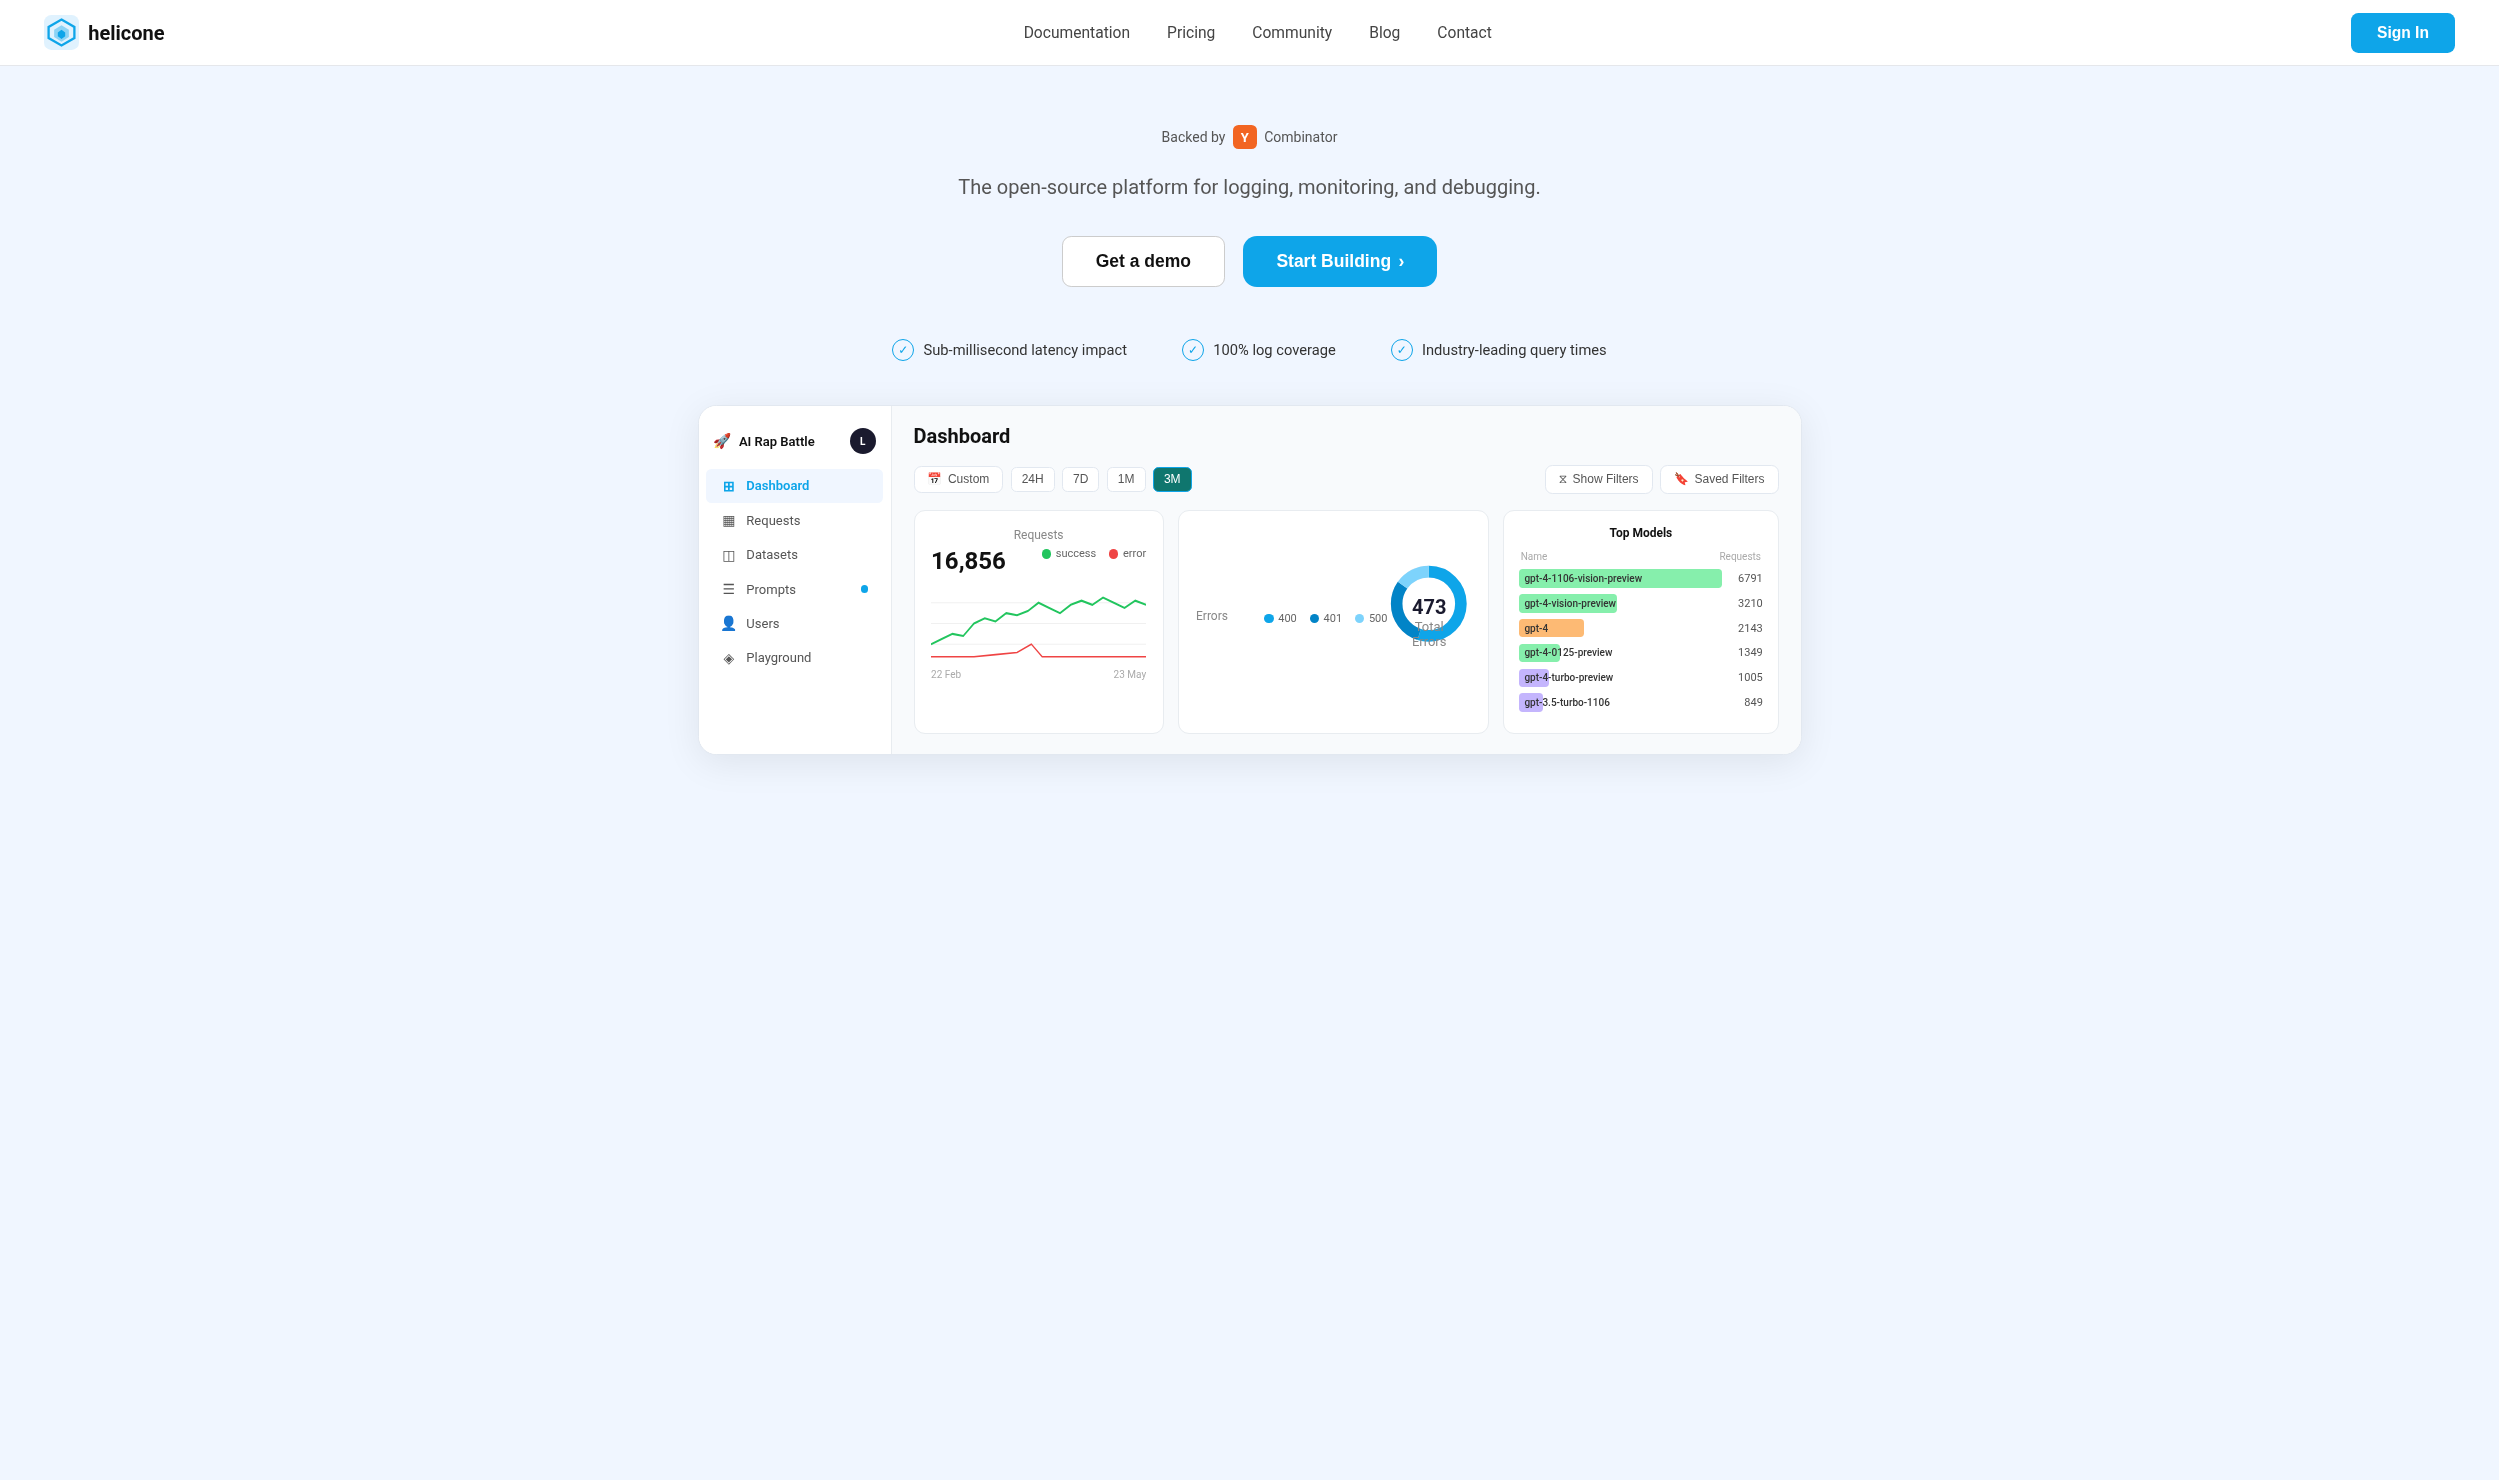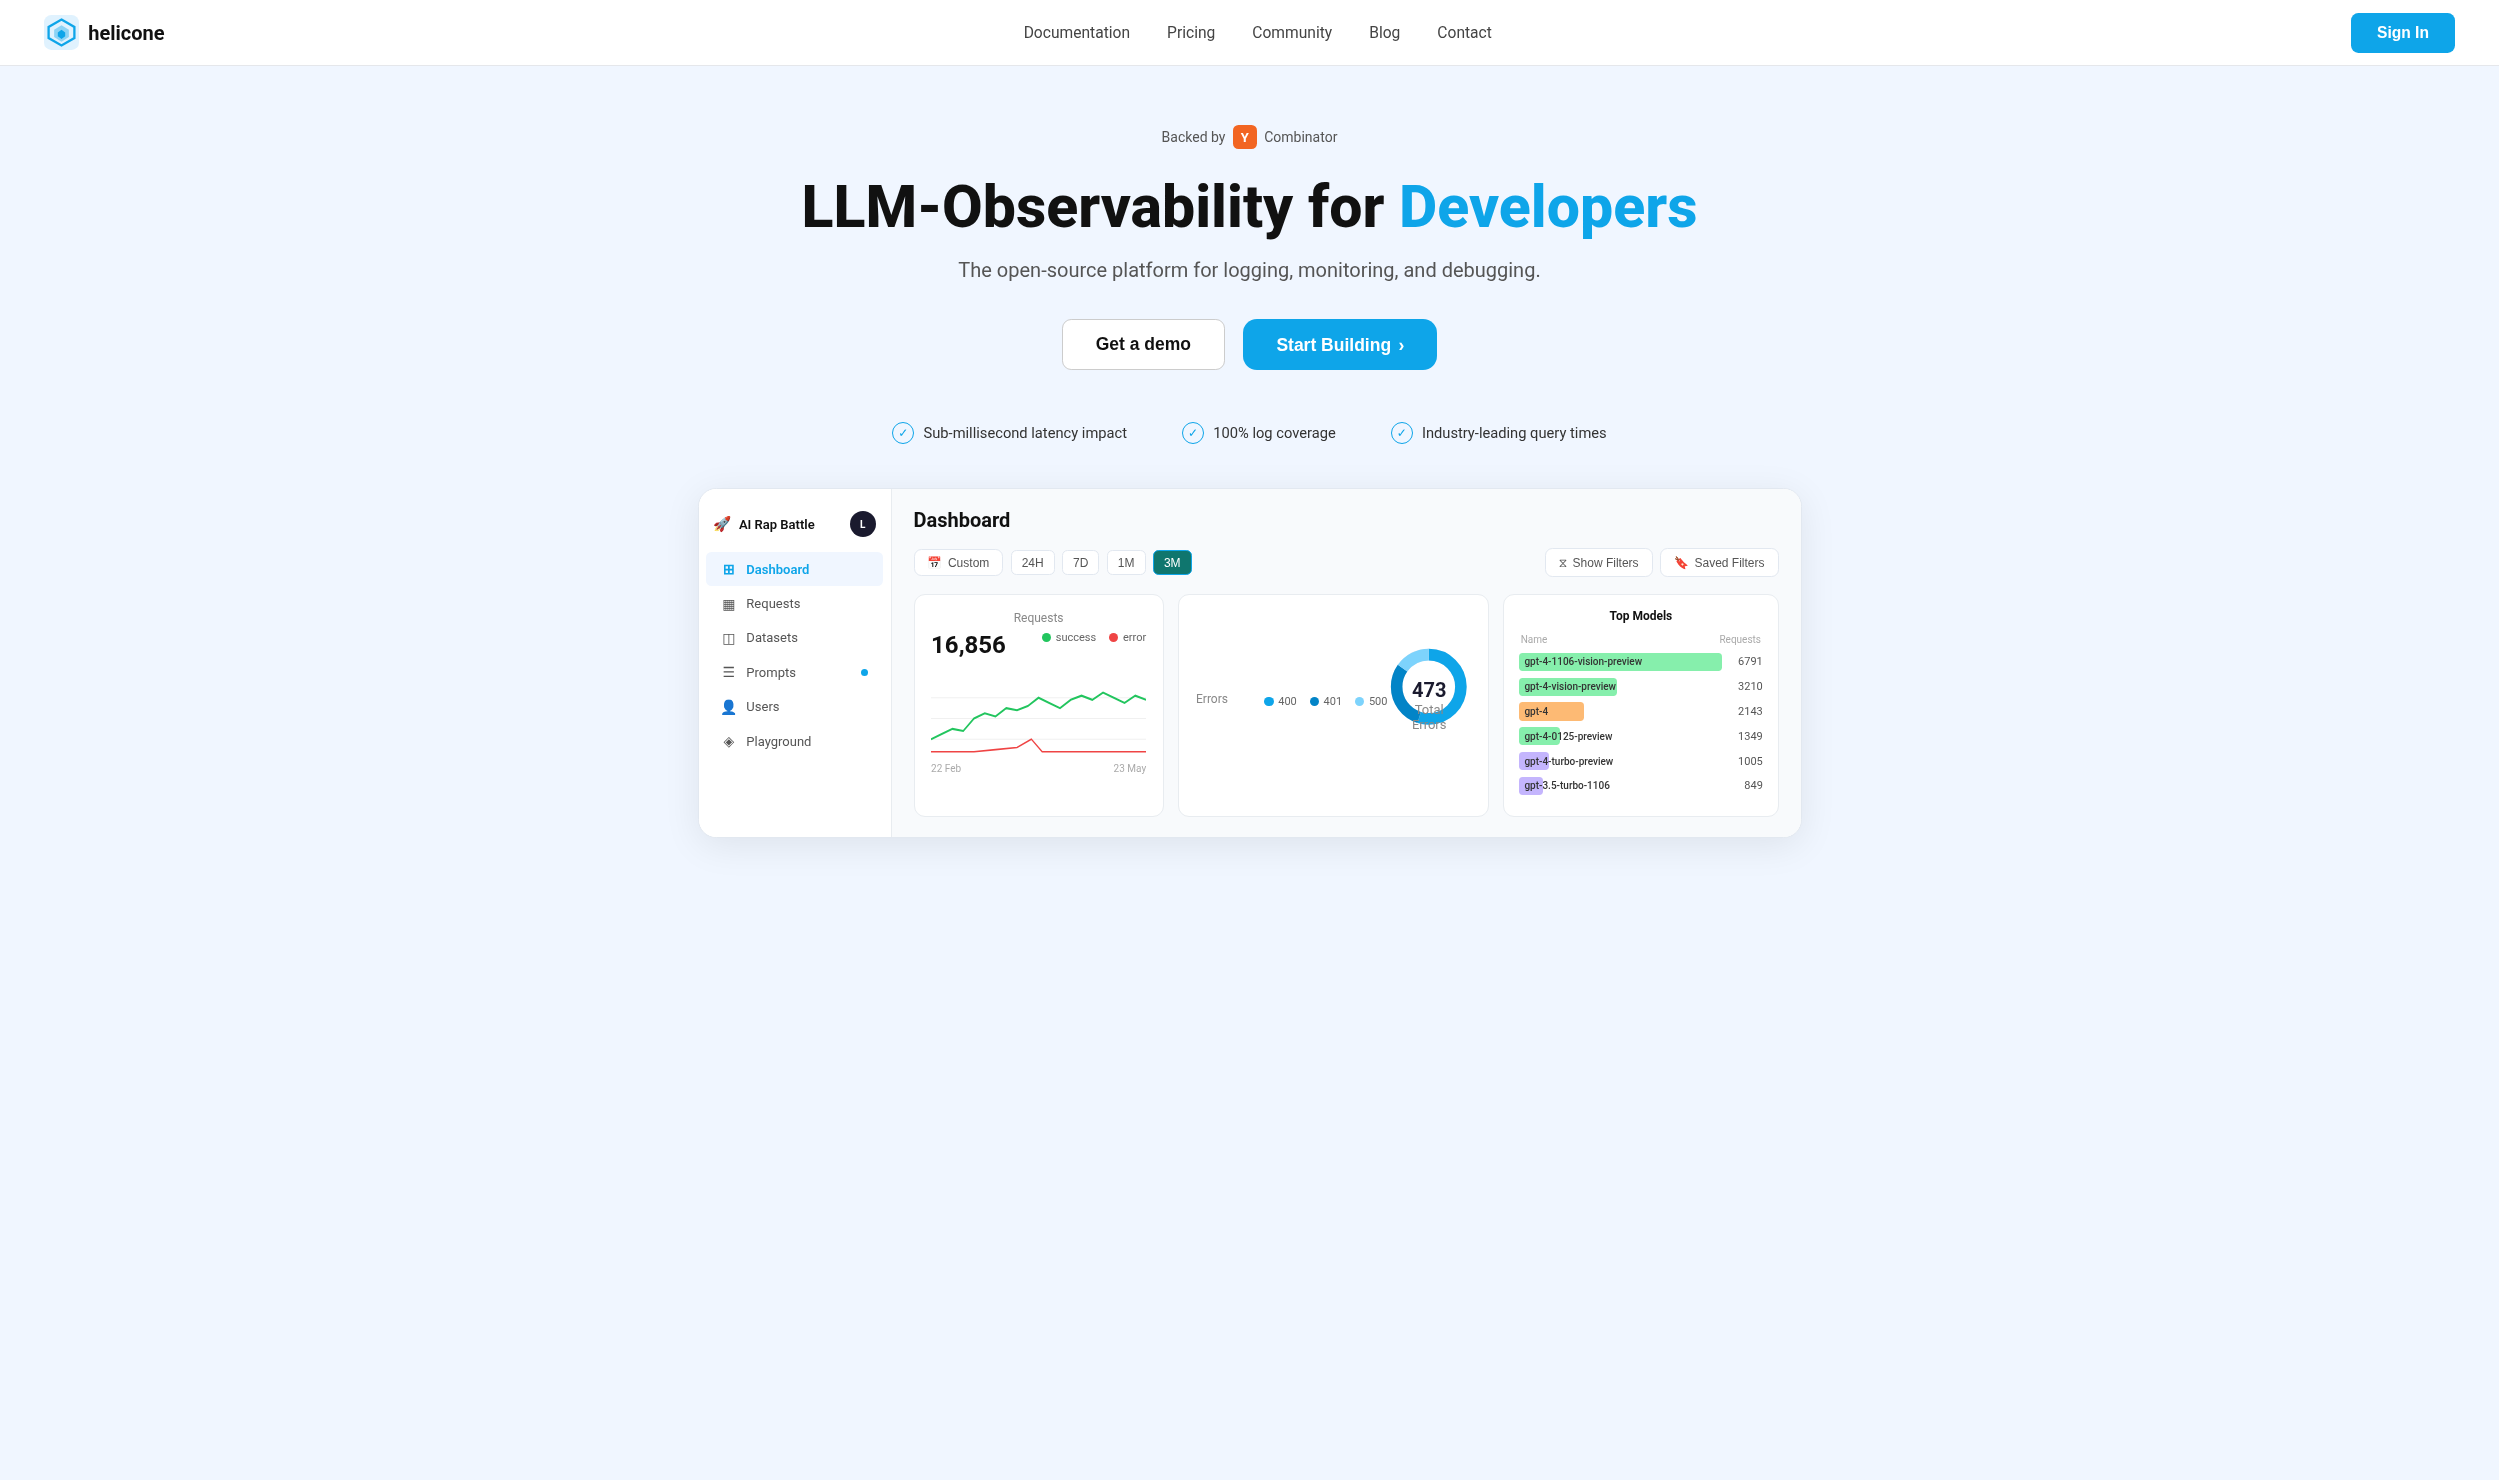--- a/index.html
+++ b/index.html
@@ -319,21 +319,21 @@
     }
     .card-label {
       font-size: 12px;
       color: #888;
       margin-bottom: 5.5px;
     }
     .card-value {
       font-size: 24px;
       font-weight: 700;
       color: #111;
-      margin-bottom: 18px;
+      margin-bottom: 7px;
     }
     .card-legend {
       display: flex;
       gap: 13px;
       font-size: 11px;
       color: #666;
       align-items: center;
     }
     .legend-dot {
       width: 9.2px;
@@ -469,23 +469,20 @@
   </ul>
   <button class="btn-signin">Sign In</button>
 </nav>
 
 <section class="hero">
   <div class="yc-badge">
     <span>Backed by</span>
     <span class="yc-logo">Y</span>
     <span>Combinator</span>
   </div>
-  <h1 class="hero-title">
-    <span>LLM-Observability for </span><span class="highlight">Developers</span>
-  </h1>
   <p class="hero-sub">The open-source platform for logging, monitoring, and debugging.</p>
   <div class="hero-buttons">
     <button class="btn-demo">Get a demo</button>
     <button class="btn-start">
       <span>Start Building</span>
       <span>›</span>
     </button>
   </div>
   <div class="hero-features">
     <div class="hero-feature">

